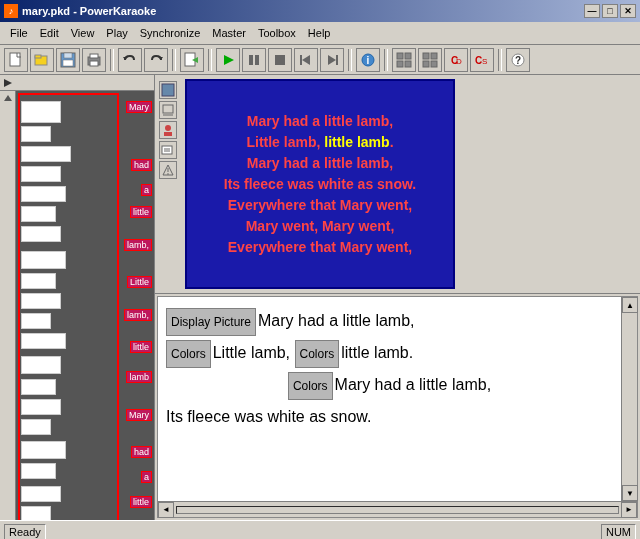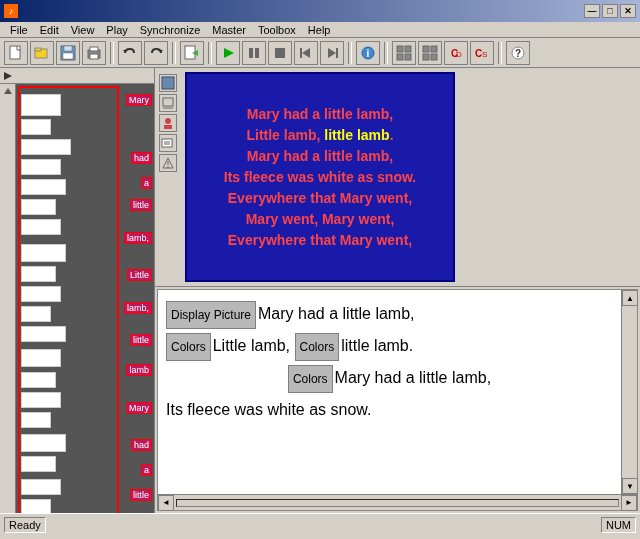--- a/index.html
+++ b/index.html
@@ -51,21 +51,21 @@
       align-items: center;
       justify-content: center;
       font-size: 9px;
       cursor: pointer;
       color: black;
     }
 
     
     .menu-bar {
       background: #d4d0c8;
-      height: 16px;
+      height: 23px;
       display: flex;
       align-items: center;
       padding: 0 4px;
       border-bottom: 1px solid #808080;
     }
     .menu-item {
       padding: 2px 6px;
       font-size: 11px;
       cursor: pointer;
     }
@@ -330,20 +330,21 @@
       gap: 2px;
       padding-top: 2px;
     }
   </style>
 </head>
 <body>
 
 <div class="title-bar">
   <div class="title-bar-left">
     <span class="title-icon">♪</span>
+    <span>mary.pkd - PowerKaraoke</span>
   </div>
   <div class="title-buttons">
     <div class="title-btn">—</div>
     <div class="title-btn">□</div>
     <div class="title-btn">✕</div>
   </div>
 </div>
 
 <div class="menu-bar">
   <span class="menu-item">File</span>

